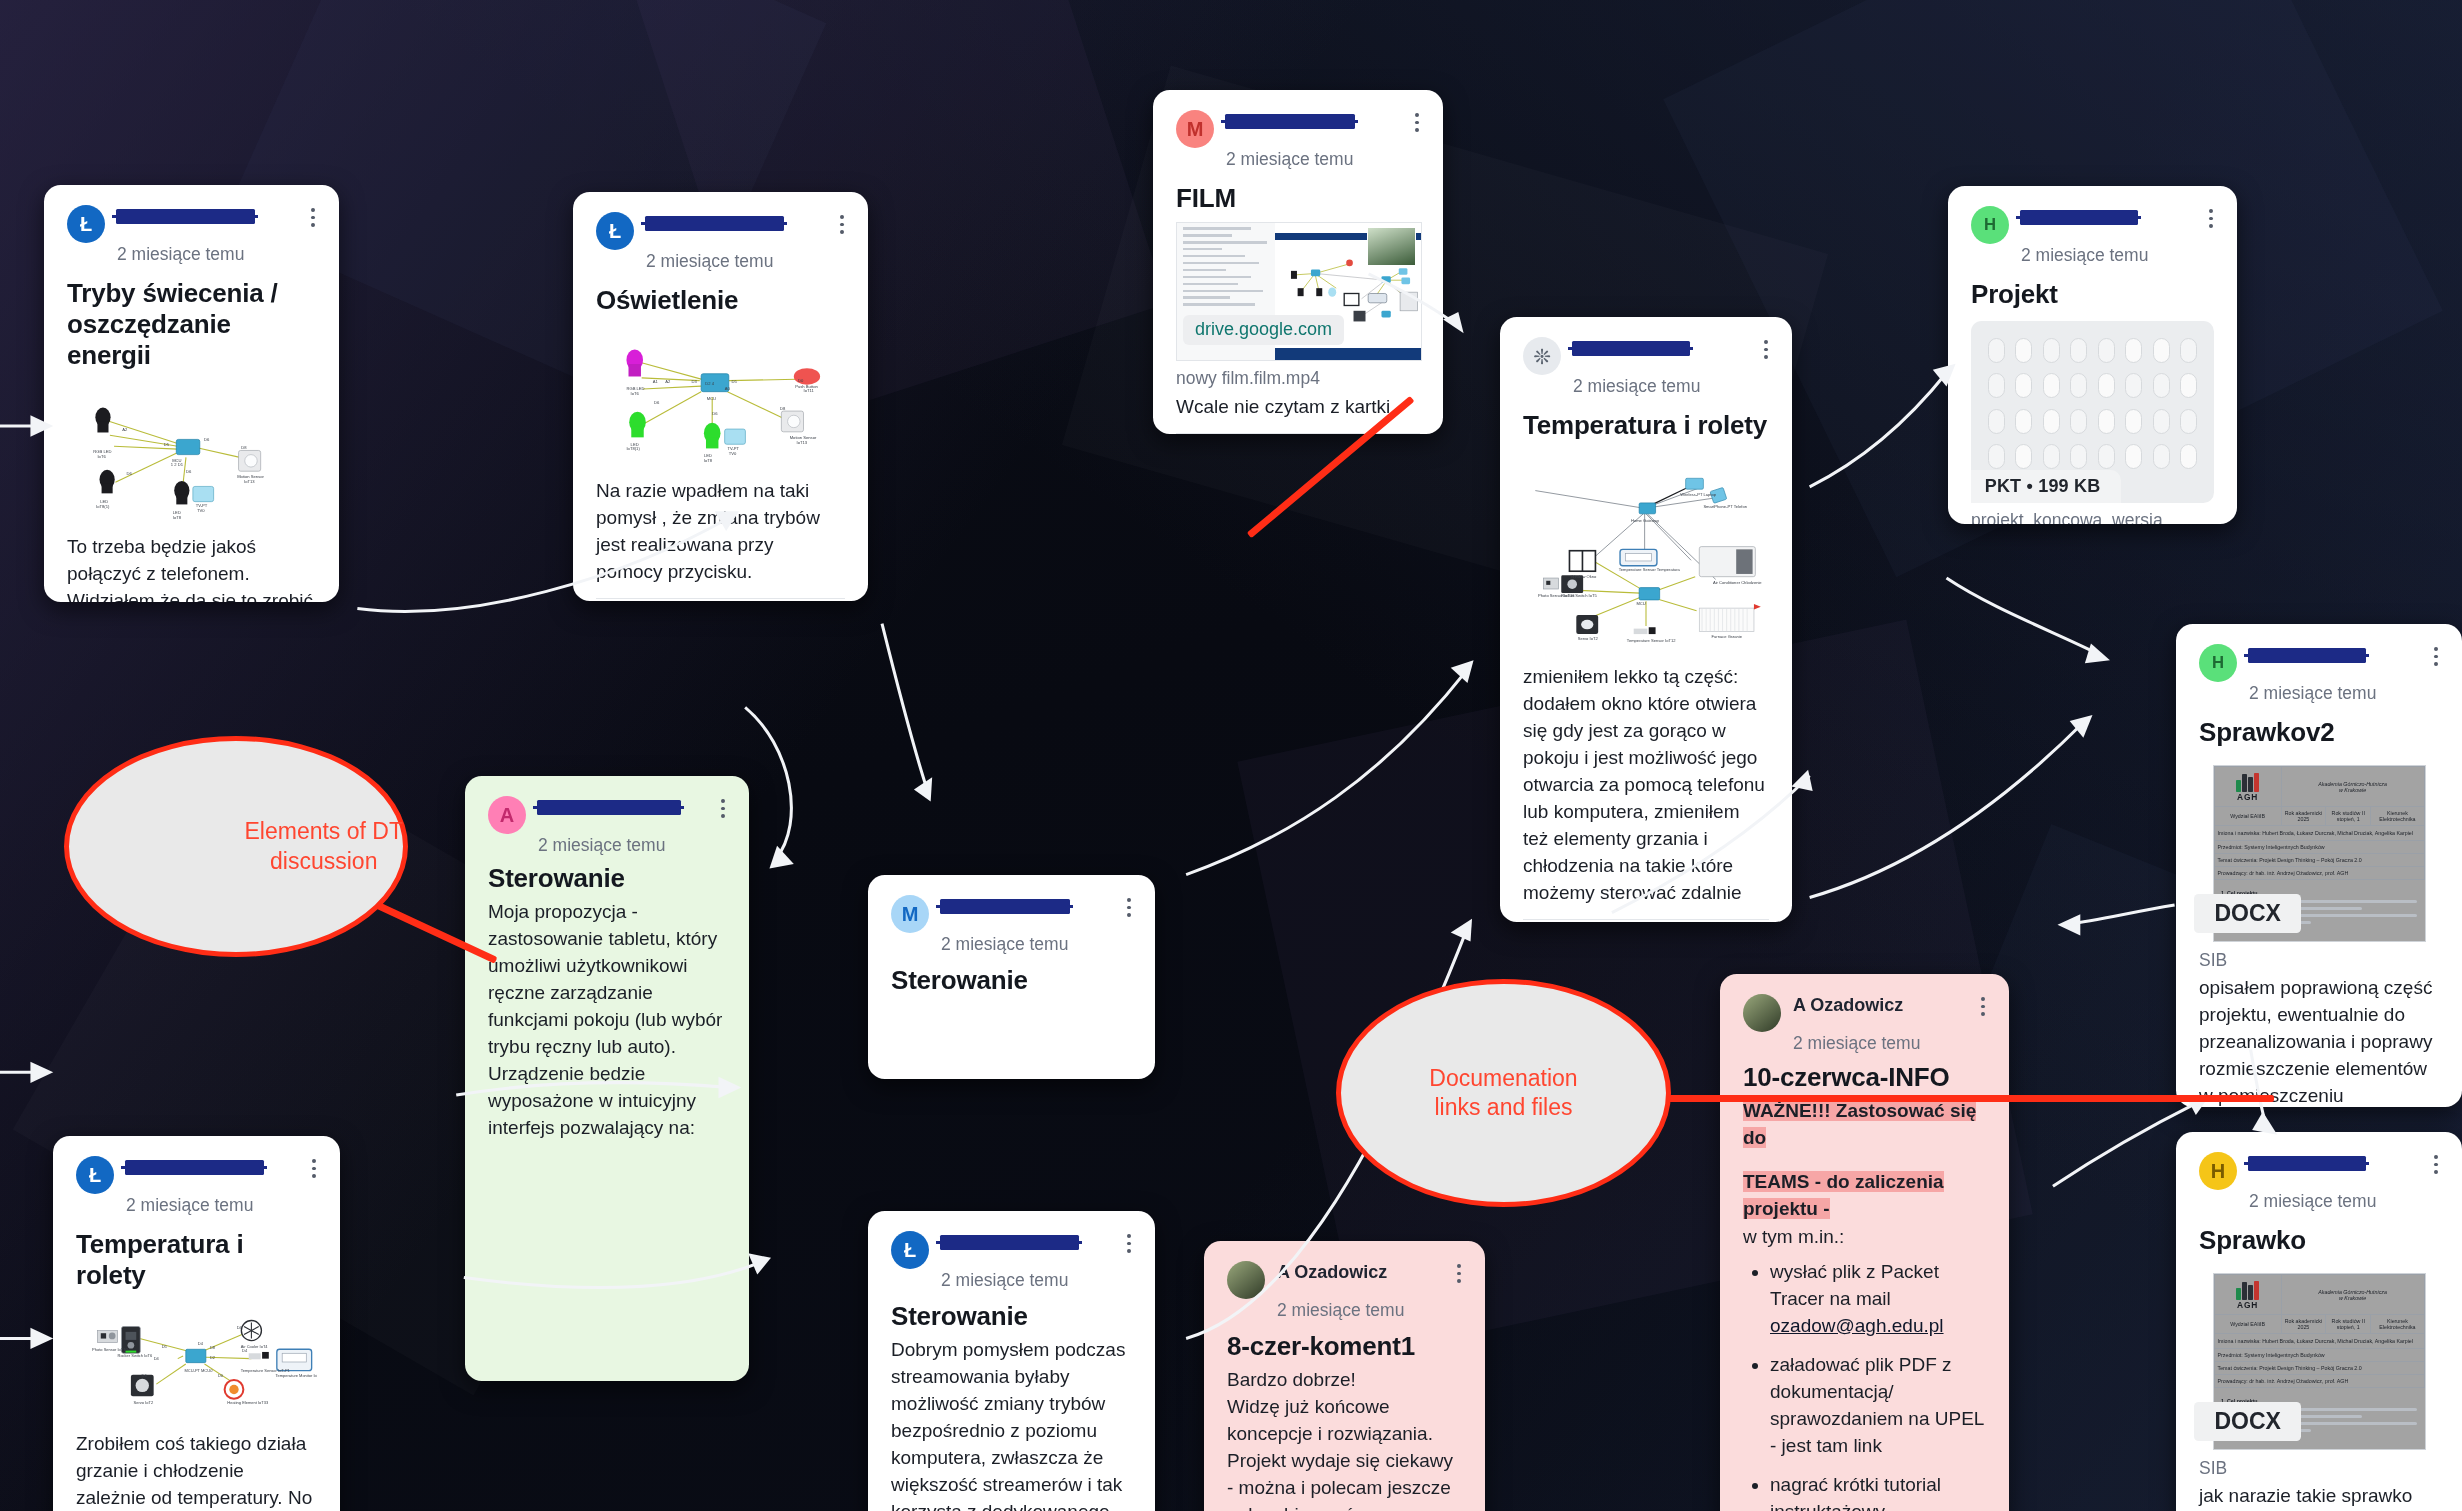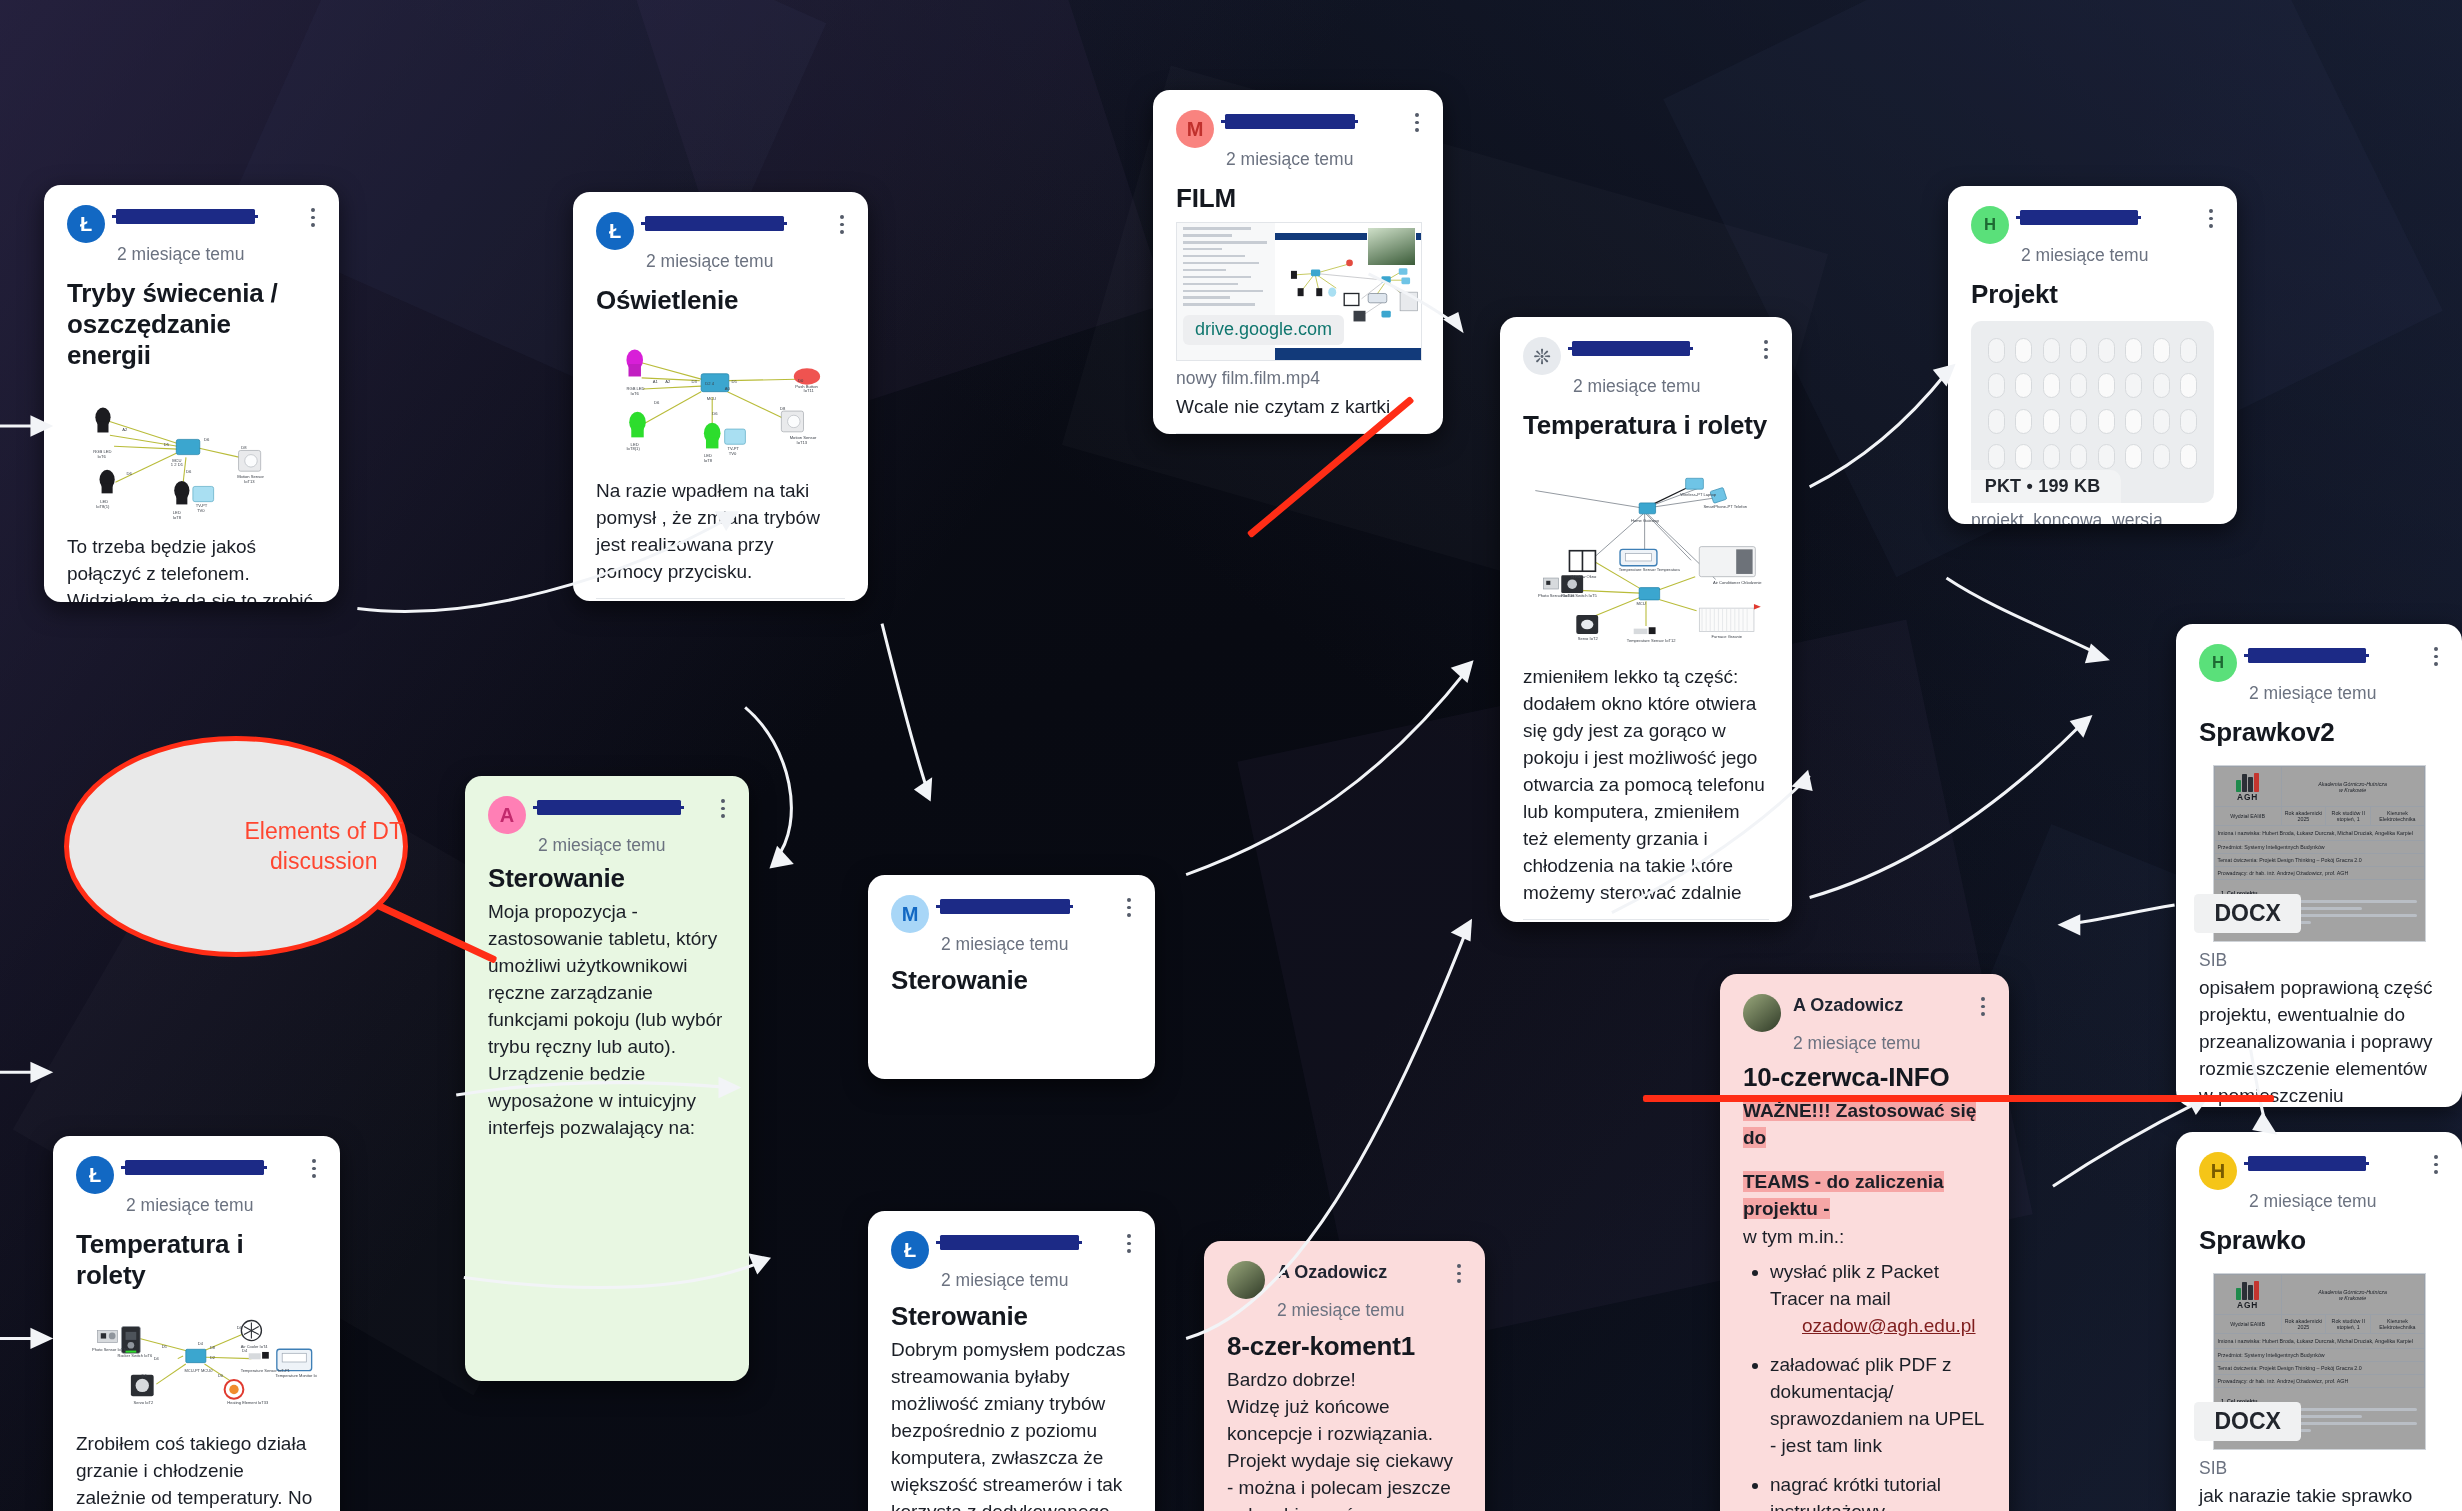--- a/index.html
+++ b/index.html
@@ -55,21 +55,21 @@
     position:absolute;right:0;top:3px;width:6px;
     display:flex;flex-direction:column;gap:3.8px;align-items:center;cursor:pointer;
   }
   .kebab i{width:3.8px;height:3.8px;border-radius:50%;background:#555c6a;display:block;}
   .card-title{font-size:26px;font-weight:bold;margin:13.7px 0 7.6px;line-height:1.2;letter-spacing:-0.2px;}
   .card-body{font-size:19px;line-height:1.42;color:#1b1f27;}
   .card-body p{margin:0 0 6px;}
   .card-body ul{margin:7.6px 0 3px;padding-left:27px;}
   .card-body li{margin-bottom:12px;}
   .hl{background:#f6a6a6;display:inline;}
-  a.mail{color:#7f1d1d;text-decoration:underline;margin-left:32px;}
+  a.mail{color:#0f172a;text-decoration:underline;}
   .divider{border-top:0.8px solid #e3e6ea;margin-top:12px;}
   .reactions{display:flex;align-items:center;gap:7.6px;padding-top:9px;font-size:18px;color:#30353d;}
   .reactions .cnt{margin-right:10.6px;}
   .thumb{font-size:19px;line-height:1;}
   .thumb.filled{color:#7a4fd6;}
   .filemeta{font-size:17.5px;color:#6b7280;margin:7.6px 0 4.6px;}
   .attach{position:relative;background:#ebedef;border-radius:10.6px;padding:16.7px;margin:10.6px 0 3px;}
   .pill-row{display:flex;gap:10.6px;justify-content:center;margin-bottom:10.6px;}
   .pill{width:46px;height:23px;border-radius:11.4px;background:#f4f5f6;border:0.8px solid #d7dadd;}
   .pill.alt{background:#fafafa;}
@@ -865,15 +865,21 @@
   <div class="bubble" style="left:64px;top:736px;width:344px;height:221px;justify-content:flex-end;">
     <div>
       <div>Elements of DT</div>
       <div>discussion</div>
     </div>
   </div>
 
   <div class="anno-line" style="left:1249px;top:532px;width:213px;height:6.8px;transform:rotate(-40deg);"></div>
 
   <div class="anno-line" style="left:1643px;top:1095px;width:631px;height:6.8px;"></div>
+  <div class="bubble" style="left:1336px;top:979px;width:335px;height:228px;">
+    <div>
+      <div>Documenation</div>
+      <div>links and files</div>
+    </div>
+  </div>
 
 </div>
 
 
 </body></html>

